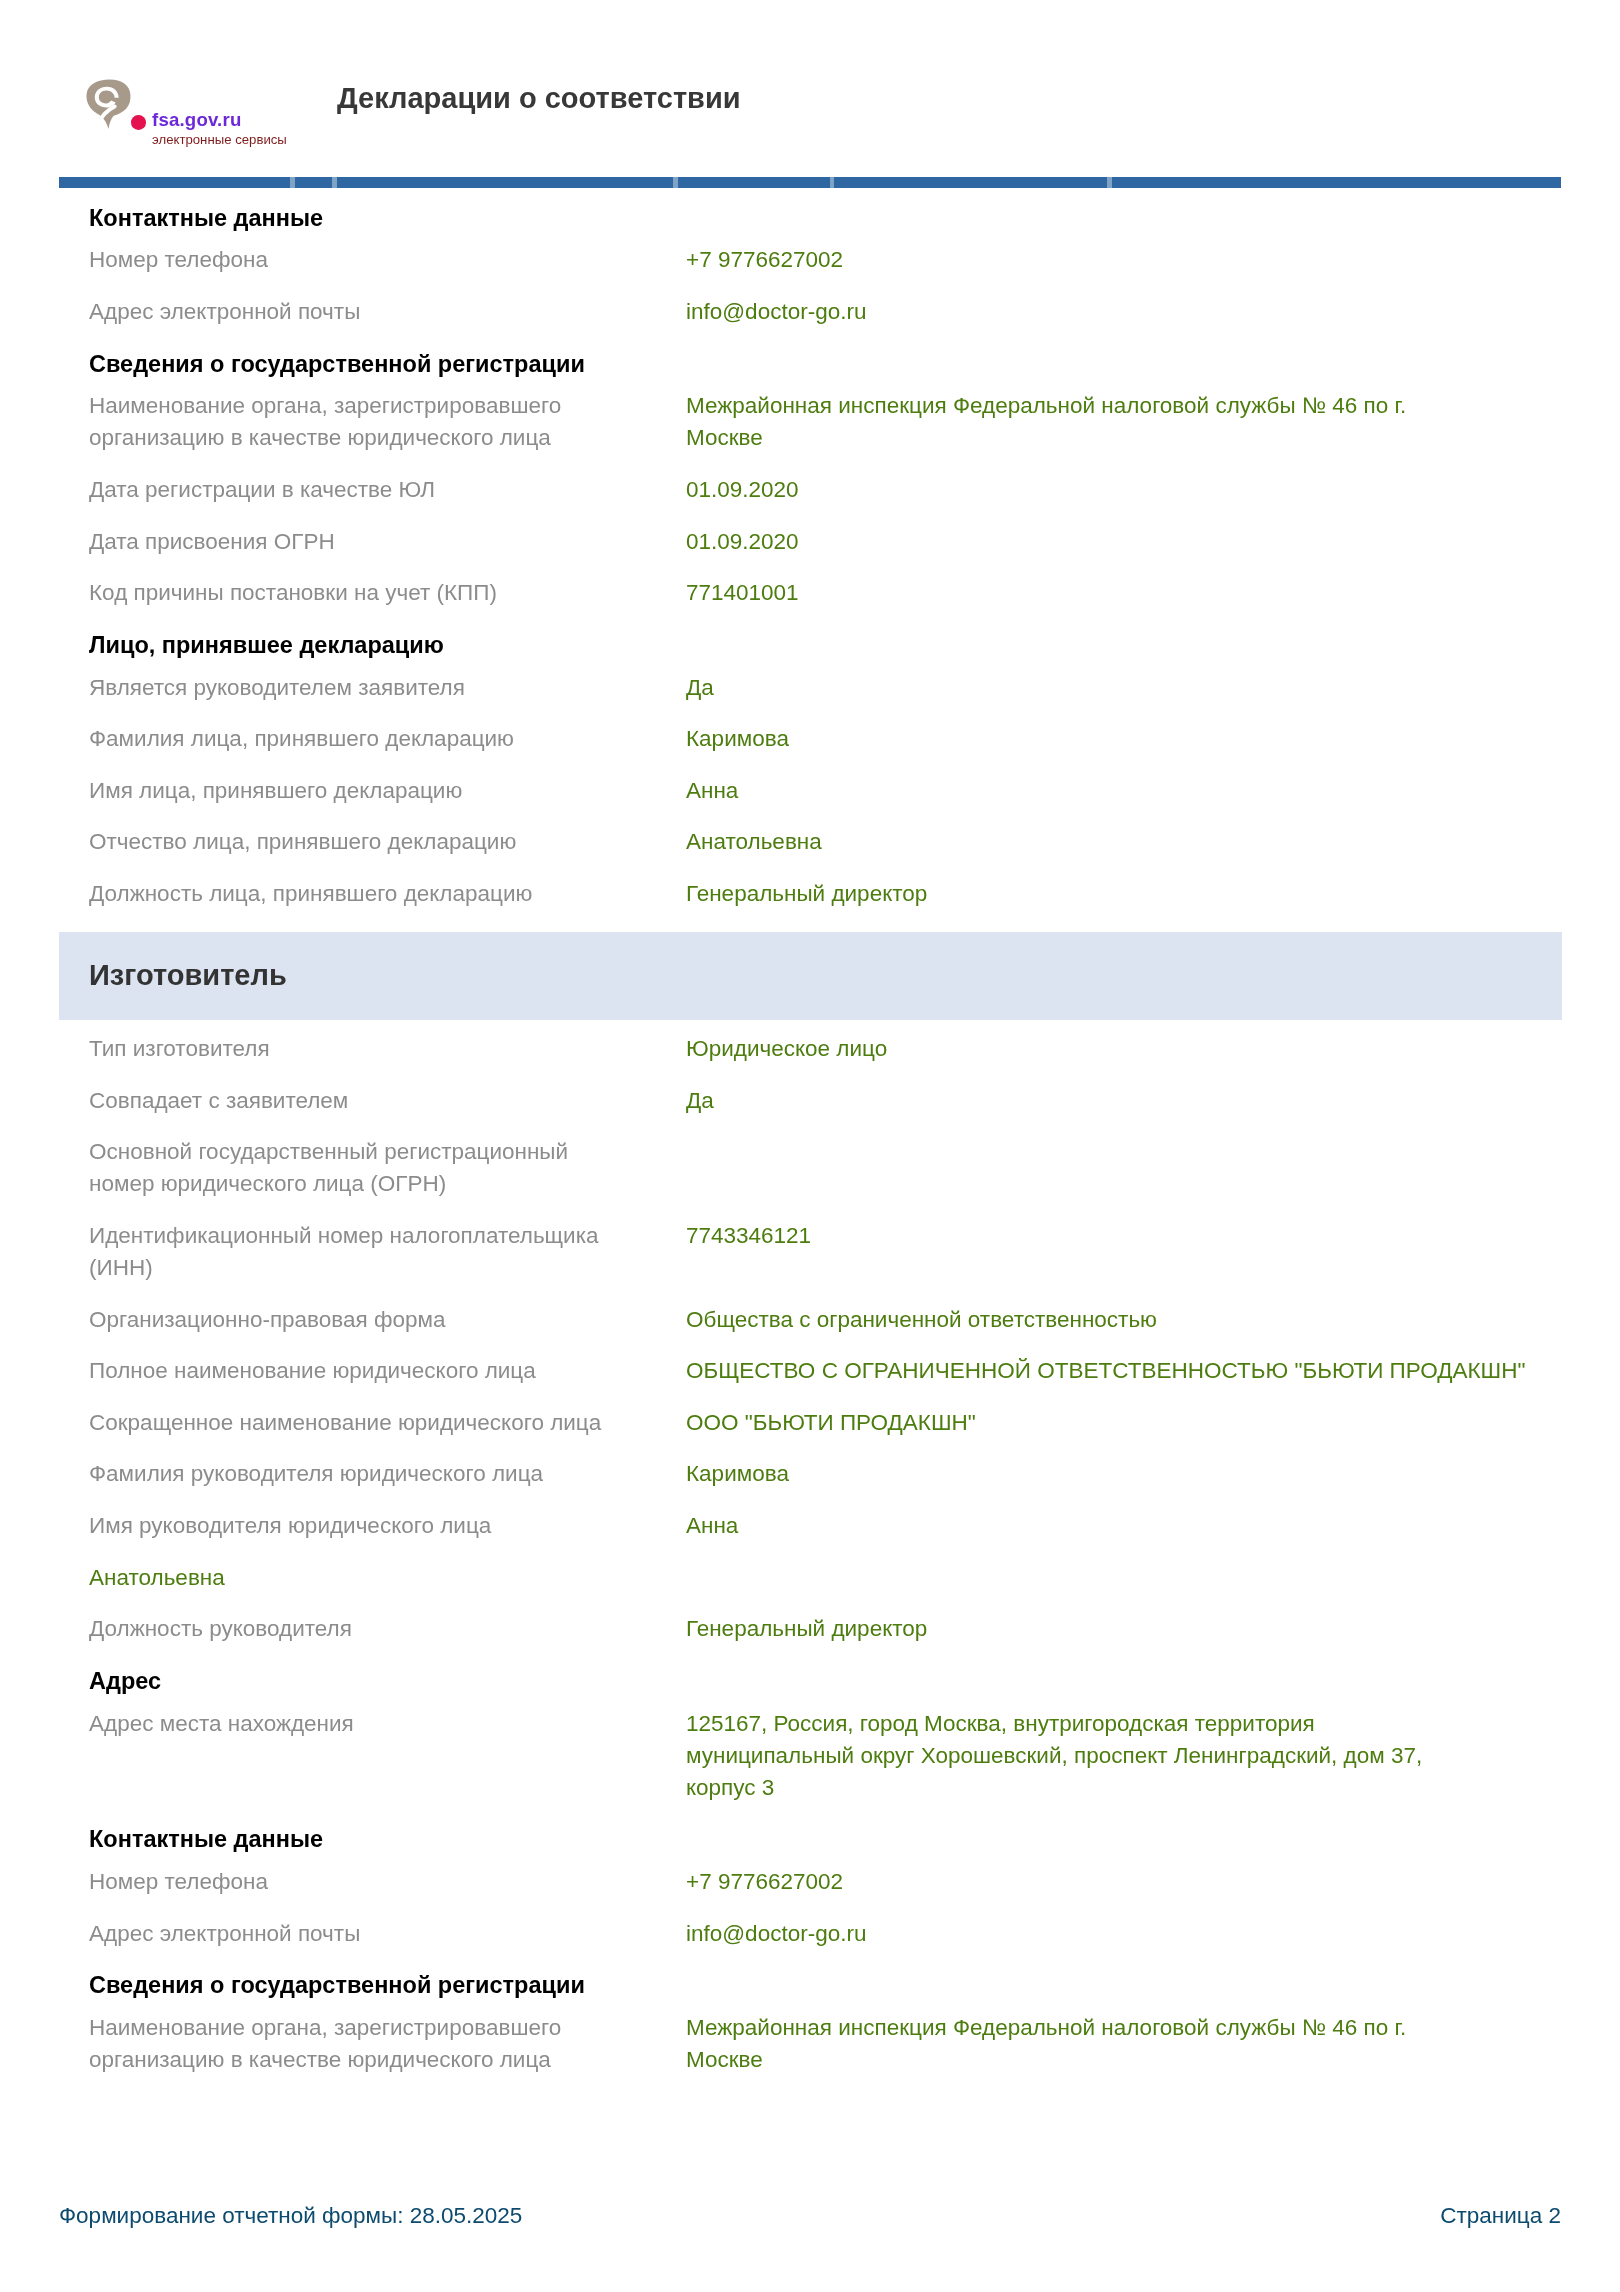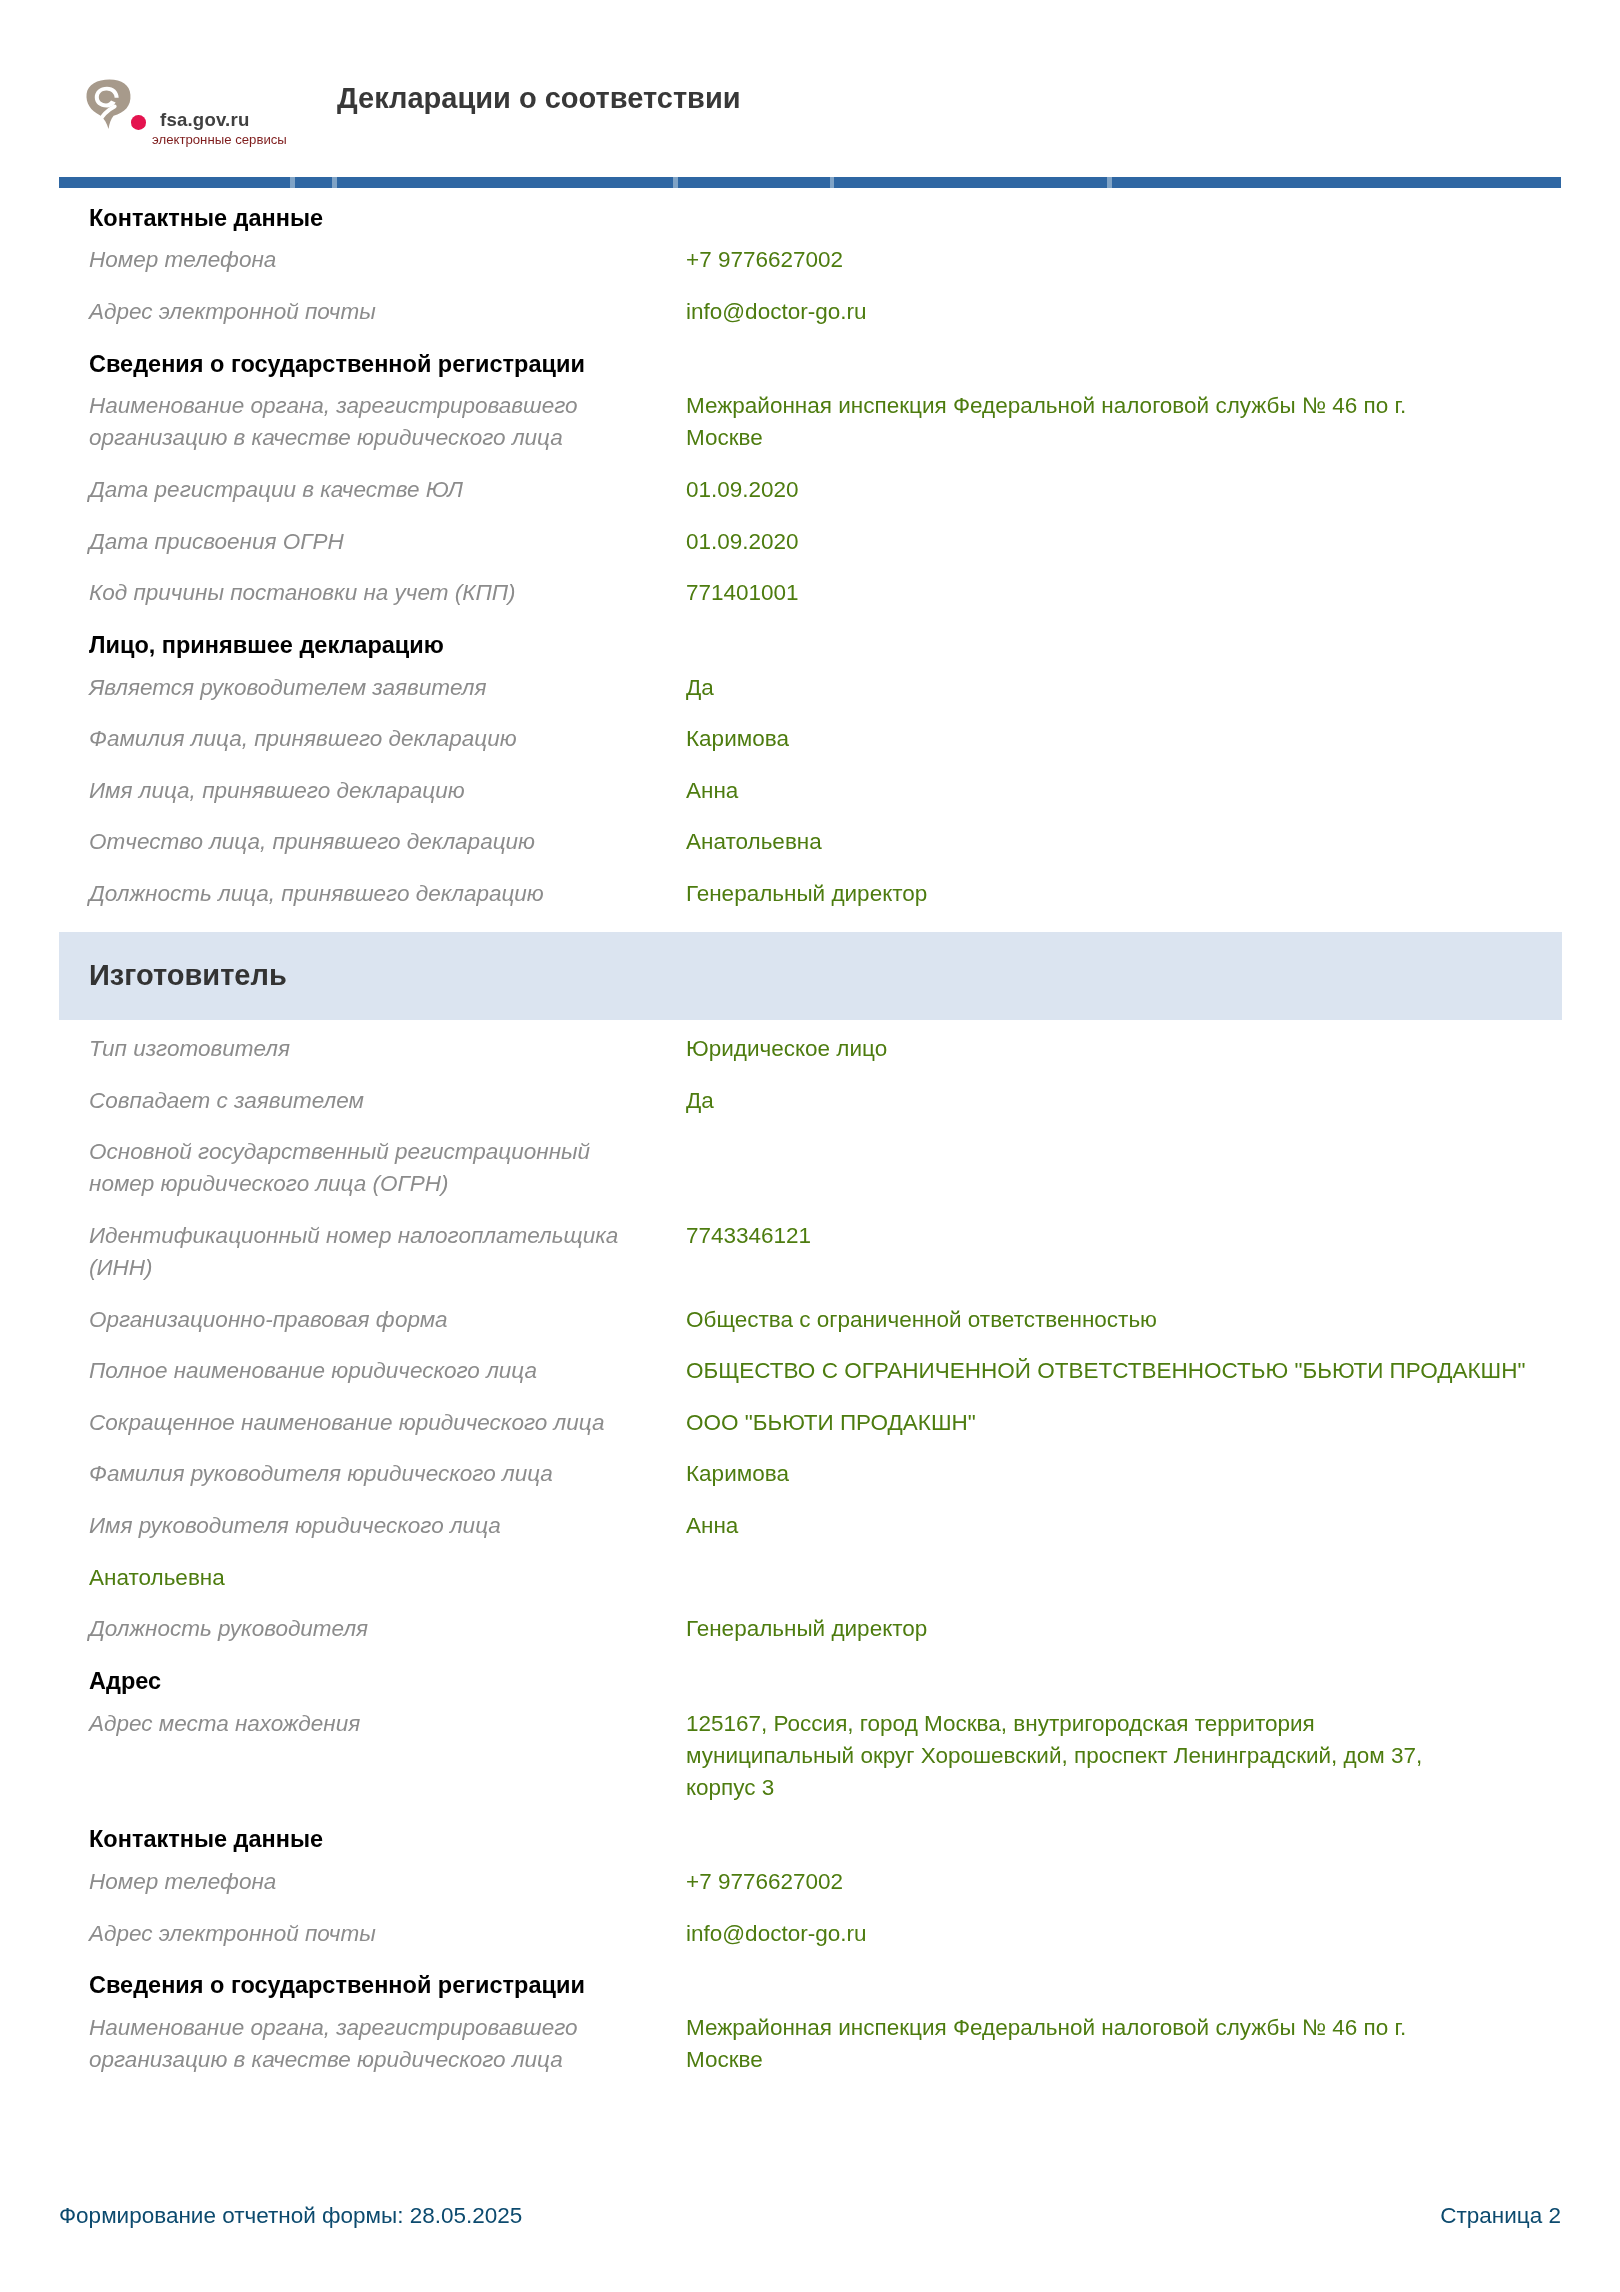--- a/index.html
+++ b/index.html
@@ -32,21 +32,21 @@
   .content{
     position:absolute;left:0;top:188px;width:100%;
     padding:13.7px 32px 0 89px;
   }
   .subheading{
     margin:15.7px 0 10.8px 0;
     font-size:23.5px;font-weight:bold;color:#000000;line-height:32px;
   }
   .subheading:first-child{margin-top:0;}
   .row{display:flex;margin-bottom:19.6px;line-height:32px;font-size:22.5px;}
-  .row .label{flex:0 0 549px;margin-right:48px;color:#8c8c8c;white-space:pre-line;font-style:italic;}
+  .row .label{flex:0 0 549px;margin-right:48px;color:#8c8c8c;white-space:pre-line;}
   .row .value{flex:1;color:#4d7c0f;white-space:pre-line;}
   .banner{
     margin:21.6px 26.5px 13.7px -30px;
     height:88px;
     display:flex;align-items:center;
     padding-left:30px;
   }
   .banner span{font-size:29px;font-weight:bold;color:#333333;}
 
   
@@ -62,21 +62,21 @@
 <div class="page">
 
   <header>
     <div class="logo">
       <svg width="51" height="55" viewBox="0 0 100 108" aria-hidden="true">
         <path fill="#a79a8b" d="M52 3 C76 3 92 14 93 33 C95 55 81 69 60 74 C55 80 52 88 50 100 C47 89 42 80 33 73 C15 64 5 50 7 31 C9 13 28 3 52 3 Z"></path>
         <path fill="#ffffff" d="M47 17 C33 17 23 26 23 38 C23 50 33 58 46 58 C54 58 61 54 64 48 L55 44 C53 47 50 50 45 50 C37 50 31 45 31 38 C31 29 39 23 49 25 C57 26 62 32 62 39 L70 39 C70 26 60 17 47 17 Z"></path>
         <path fill="none" stroke="#ffffff" stroke-width="8" stroke-linecap="round" d="M30 88 C38 73 48 63 62 56"></path>
       </svg>
       <span class="logo-dot" style="background: rgb(228, 19, 79);"></span>
-      <div class="logo-domain" style="color: #404040; margin-left: 8px;">fsa.gov.ru</div>
+      <div class="logo-domain" style="color: #6d28d9;">fsa.gov.ru</div>
       <div class="logo-tagline">электронные сервисы</div>
     </div>
     <h1 class="page-title">Декларации о соответствии</h1>
   </header>
 
   <div class="divider" style="background: linear-gradient(90deg, rgb(47, 103, 163) 0px, rgb(47, 103, 163) 15.4%, rgb(127, 163, 198) 15.4%, rgb(127, 163, 198) 15.7%, rgb(47, 103, 163) 15.7%, rgb(47, 103, 163) 18.2%, rgb(127, 163, 198) 18.2%, rgb(127, 163, 198) 18.5%, rgb(47, 103, 163) 18.5%, rgb(47, 103, 163) 40.9%, rgb(127, 163, 198) 40.9%, rgb(127, 163, 198) 41.2%, rgb(47, 103, 163) 41.2%, rgb(47, 103, 163) 51.3%, rgb(127, 163, 198) 51.3%, rgb(127, 163, 198) 51.6%, rgb(47, 103, 163) 51.6%, rgb(47, 103, 163) 69.8%, rgb(127, 163, 198) 69.8%, rgb(127, 163, 198) 70.1%, rgb(47, 103, 163) 70.1%, rgb(47, 103, 163) 100%);"></div>
 
   <main class="content">
       <h2 class="subheading">Контактные данные</h2>
       <div class="row">

